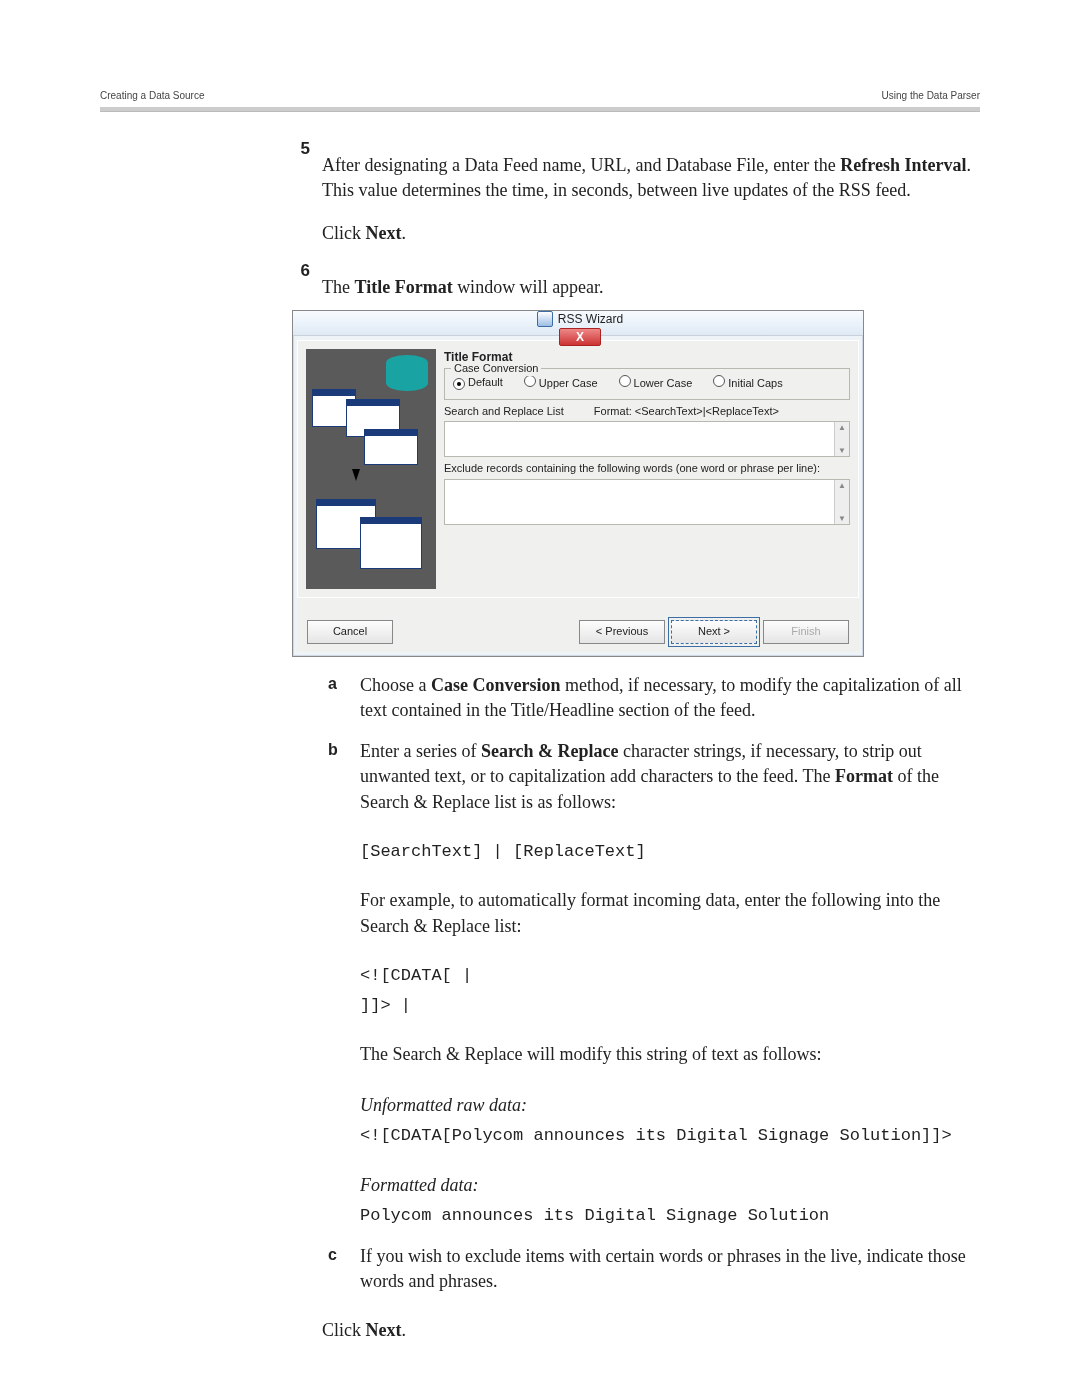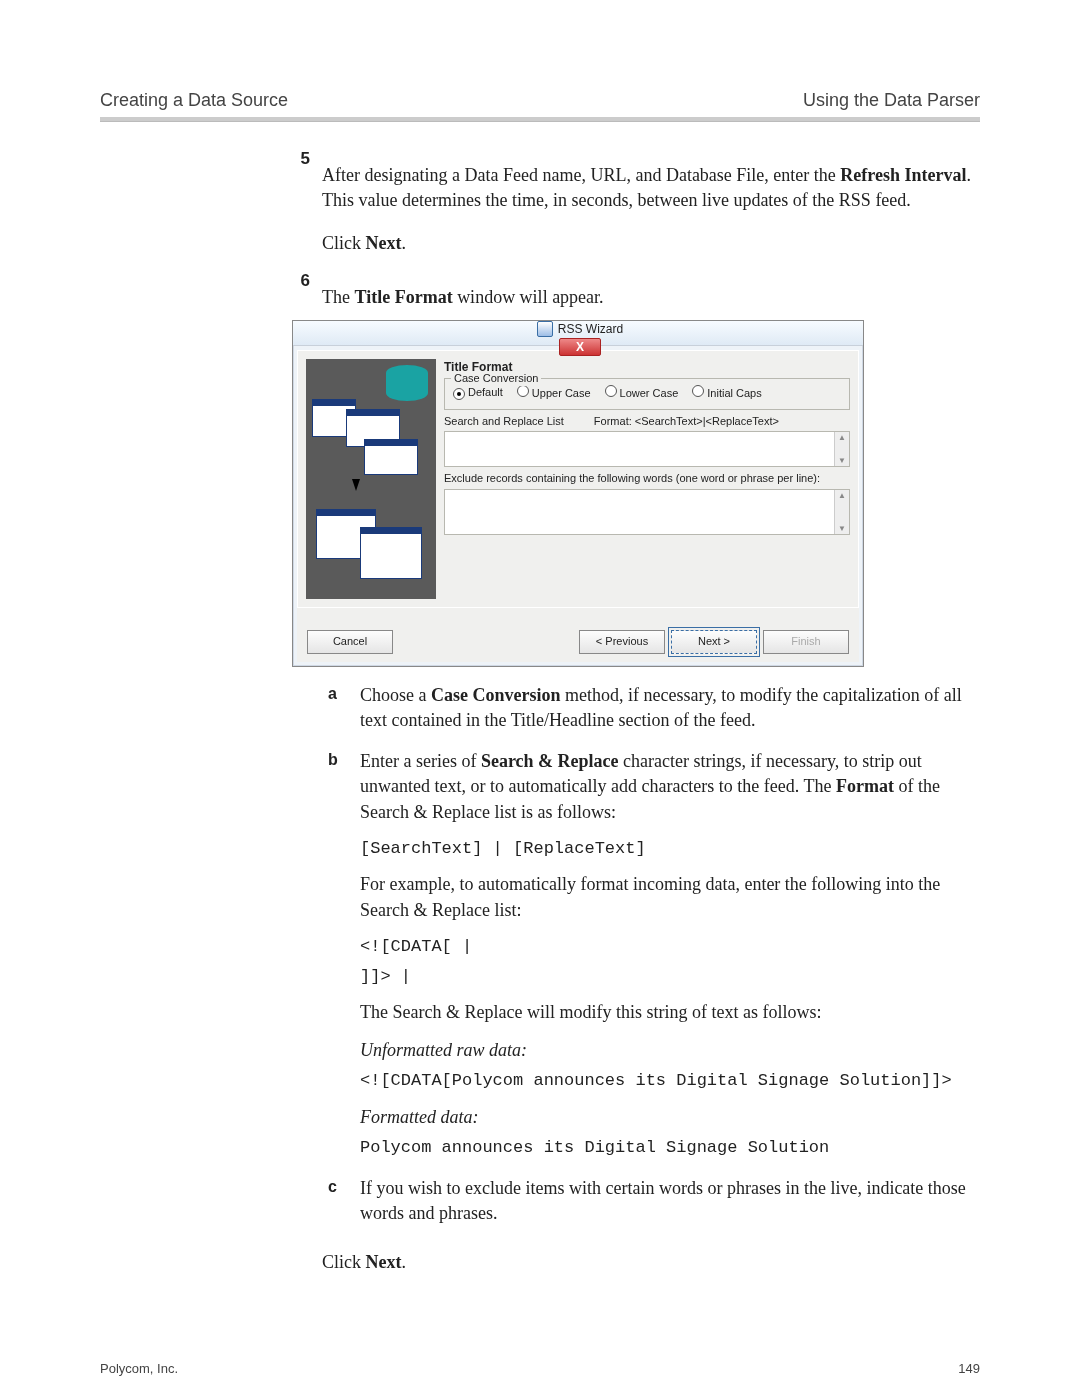--- a/index.html
+++ b/index.html
@@ -12,21 +12,21 @@
   .page {
     width: 1080px;
     margin: 0 auto;
     padding: 90px 100px 40px 100px;
     box-sizing: border-box;
   }
   .header-row {
     display: flex;
     justify-content: space-between;
     font-family: Verdana, Arial, sans-serif;
-    font-size: 18px;
+    font-size: 10px;
     color: #444;
     margin-bottom: 6px;
   }
   .header-rule {
     height: 4px;
     background: #cccccc;
     box-shadow: 0 1px 0 #bbbbbb;
     margin-bottom: 26px;
   }
   .content {
@@ -73,21 +73,21 @@
     font-family: Verdana, Arial, sans-serif;
     font-weight: bold;
     font-size: 16px;
     text-align: left;
     padding-left: 6px;
   }
   .sub-body {
     flex: 1;
   }
   .sub-body p { margin: 0 0 6px 0; }
-  .sub-body p.gap { margin-top: 12px; }
+  .sub-body p.gap { margin-top: 25px; }
 
   
   .screenshot-wrapper {
     margin: 10px -30px 16px -30px;
     width: 570px;
     border: 1px solid #888;
     background: #eef3f8;
     font-family: "Segoe UI", Tahoma, Arial, sans-serif;
     font-size: 12px;
     box-shadow: 0 0 0 1px #cfd8e4 inset;
@@ -188,21 +188,21 @@
   .wiz-groupbox .legend {
     position: absolute;
     top: -8px;
     left: 6px;
     background: #f0f0ee;
     padding: 0 3px;
     font-size: 11px;
   }
   .radio-row {
     display: flex;
-    gap: 14px;
+    gap: 21px;
     font-size: 11px;
     align-items: center;
   }
   .radio {
     width: 10px; height: 10px;
     border: 1px solid #555;
     border-radius: 50%;
     display: inline-flex;
     align-items: center;
     justify-content: center;
@@ -389,21 +389,21 @@
             <p>
               <span>Choose a </span><span class="bold">Case Conversion</span><span> method, if necessary, to modify the capitalization of all text contained in the Title/Headline section of the feed.</span>
             </p>
           </div>
         </div>
 
         <div class="substep">
           <div class="sub-letter">b</div>
           <div class="sub-body">
             <p>
-              <span>Enter a series of </span><span class="bold">Search &amp; Replace</span><span> character strings, if necessary, to strip out unwanted text, or to automatically add characters to the feed. The </span><span class="bold">Format</span><span> of the Search &amp; Replace list is as follows:</span>
+              <span>Enter a series of </span><span class="bold">Search &amp; Replace</span><span> character strings, if necessary, to strip out unwanted text, or to capitalization add characters to the feed. The </span><span class="bold">Format</span><span> of the Search &amp; Replace list is as follows:</span>
             </p>
             <p class="mono gap">[SearchText] | [ReplaceText]</p>
             <p class="gap">
               <span>For example, to automatically format incoming data, enter the following into the Search &amp; Replace list:</span>
             </p>
             <p class="mono gap">&lt;![CDATA[ |</p>
             <p class="mono">]]&gt; |</p>
             <p class="gap">
               <span>The Search &amp; Replace will modify this string of text as follows:</span>
             </p>

